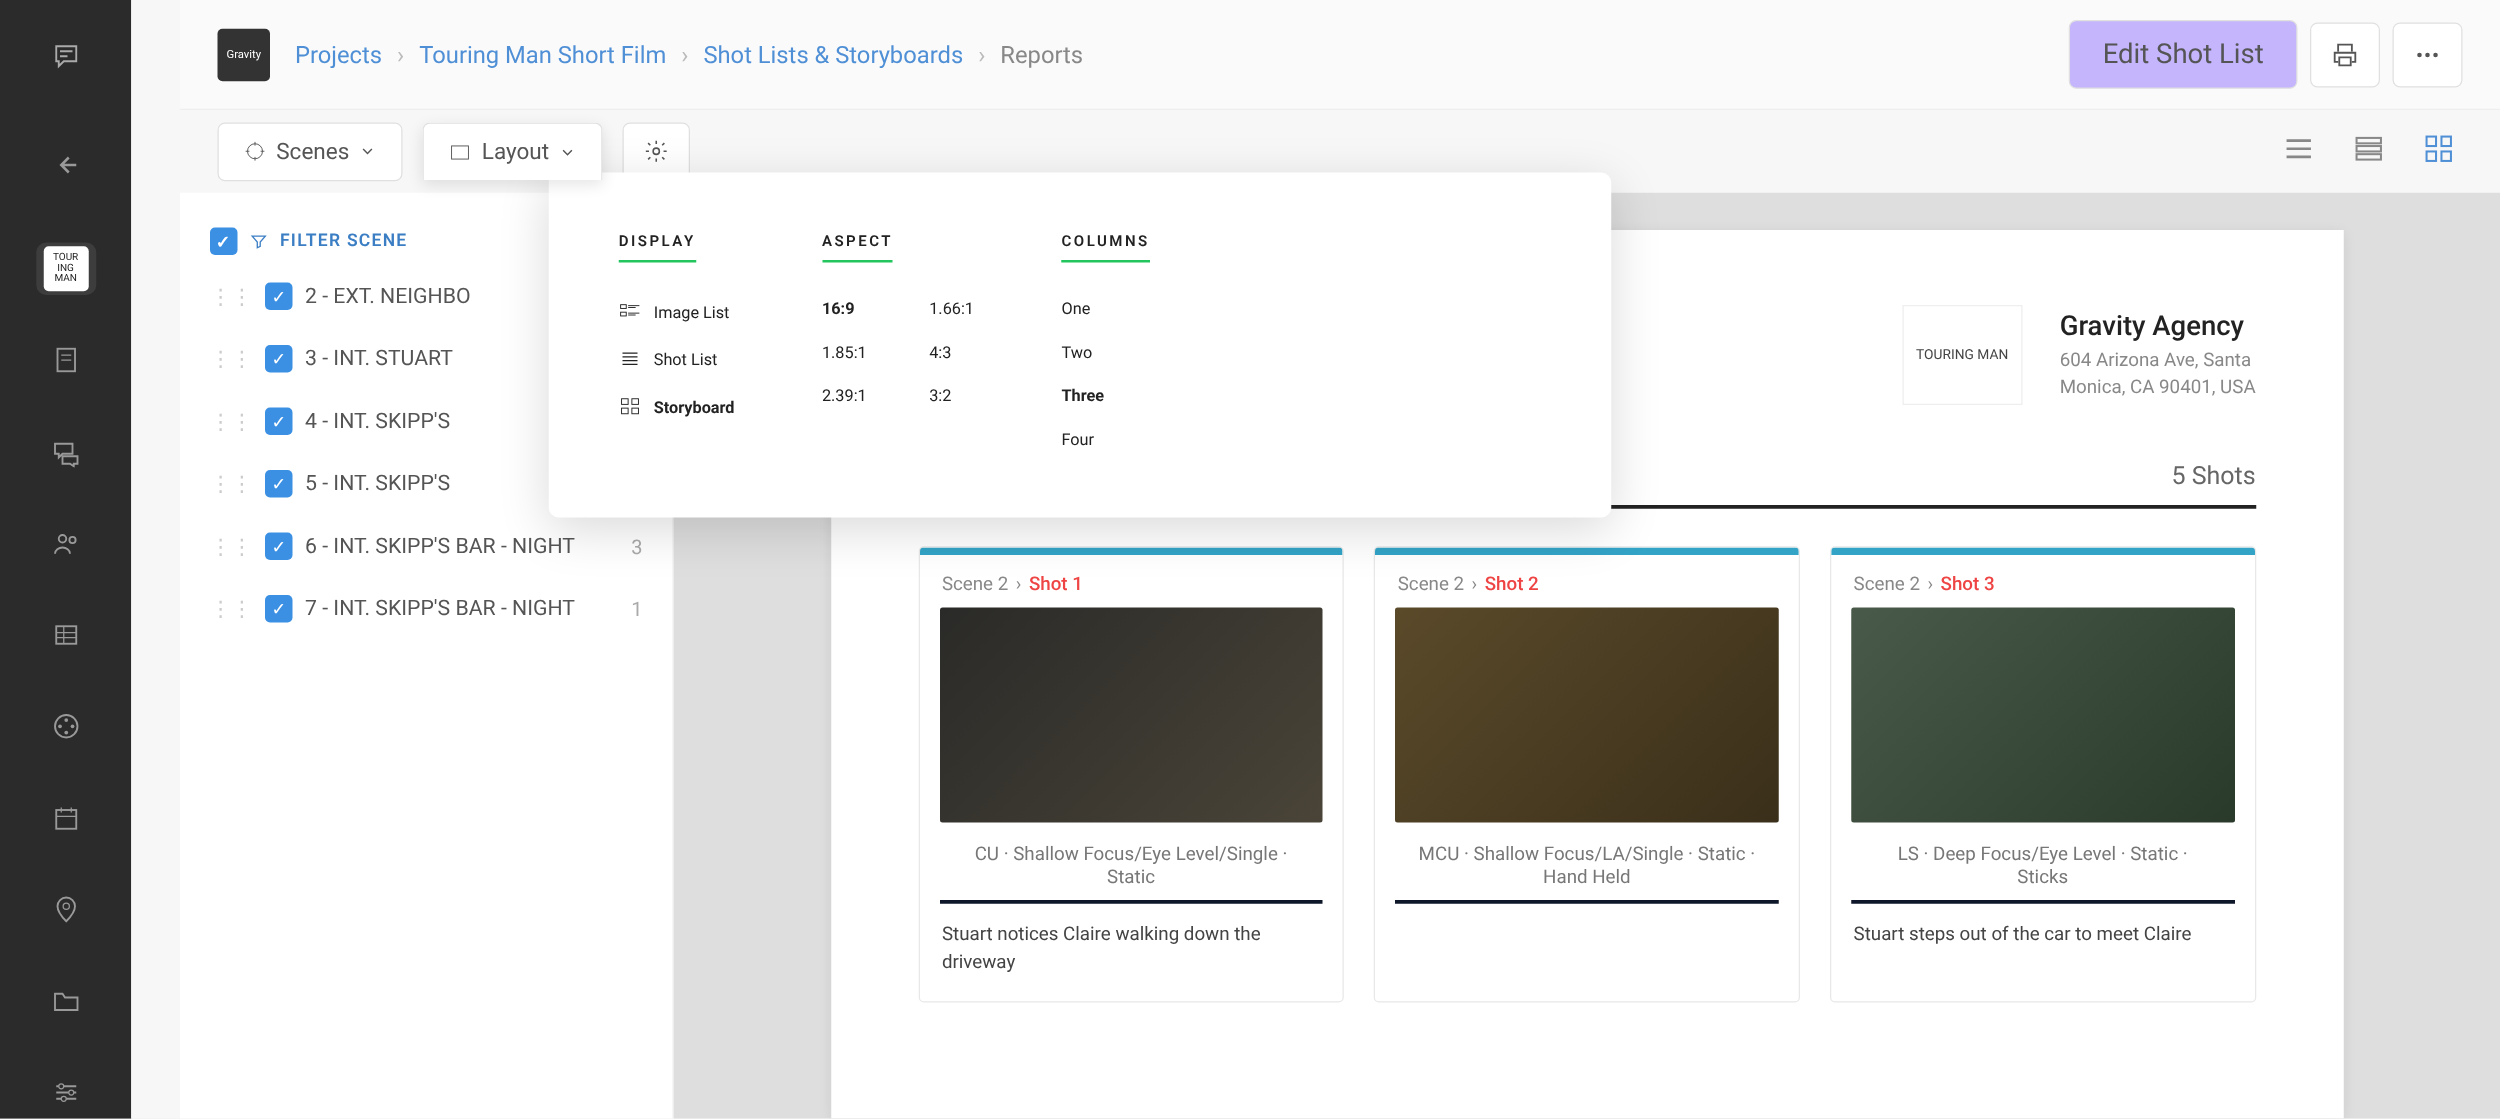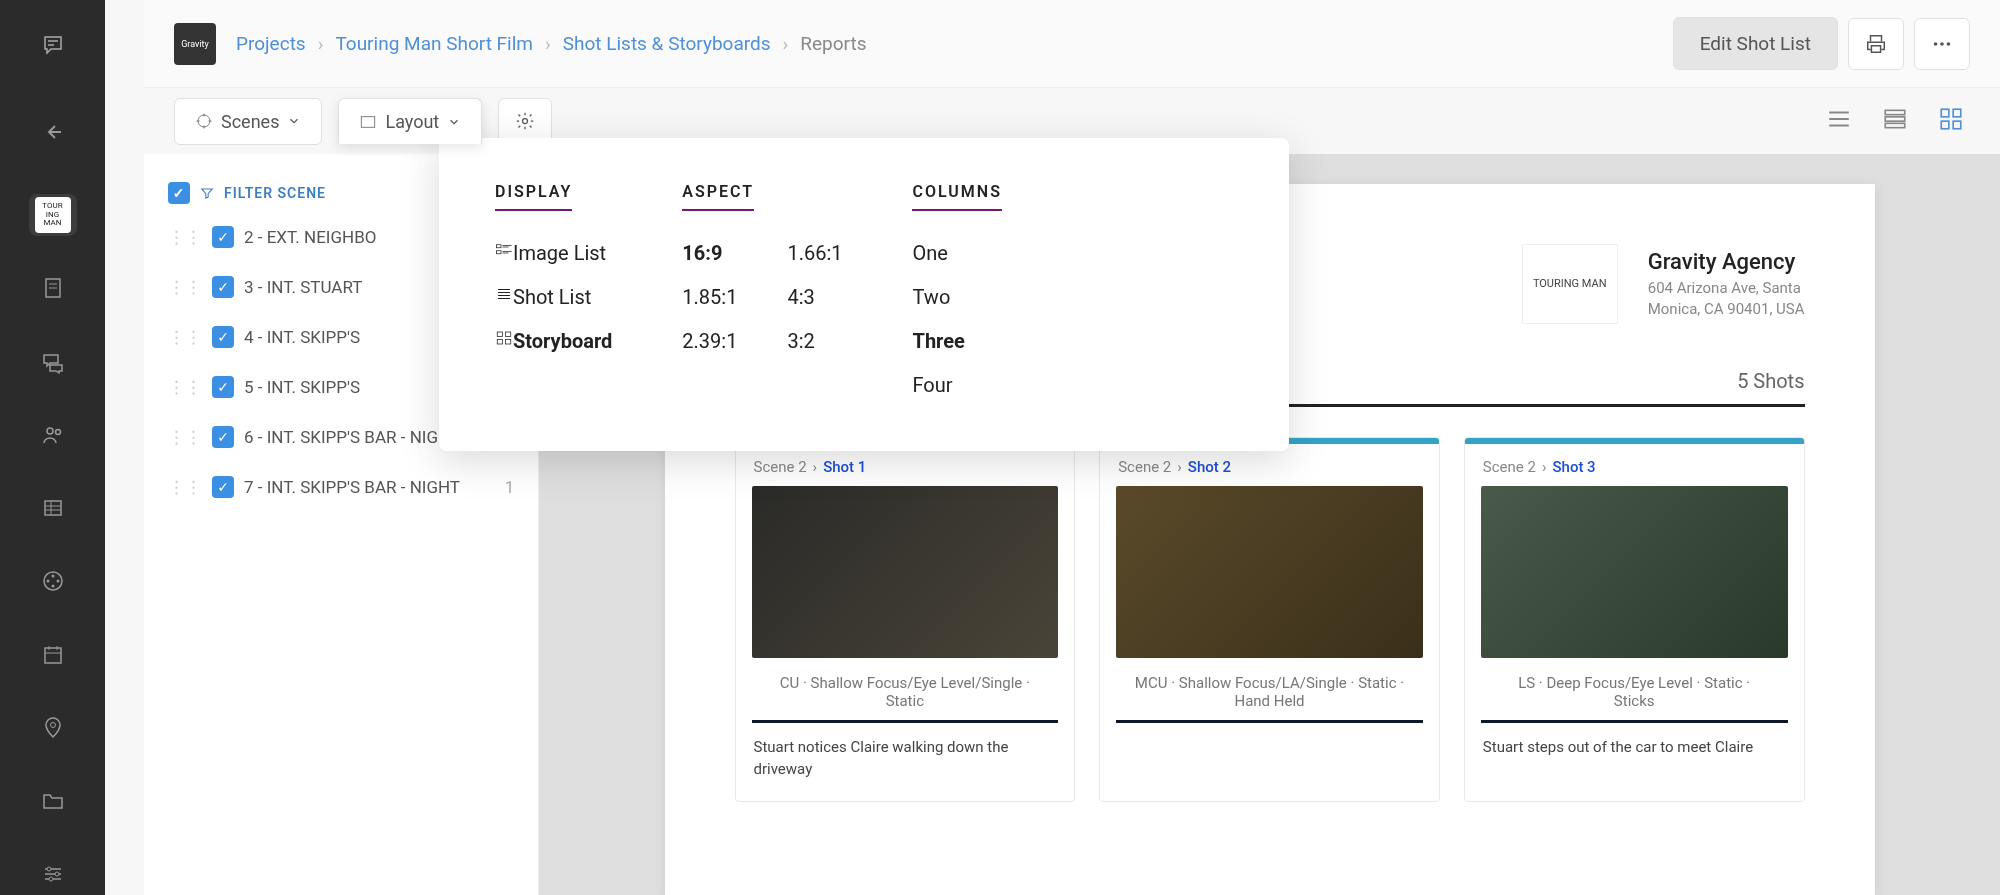--- a/index.html
+++ b/index.html
@@ -107,24 +107,24 @@
     .breadcrumbs .chev { color: #bbb; }
     .breadcrumbs .current { color: #888; }
     .header .right {
       margin-left: auto;
       display: flex;
       align-items: center;
       gap: 10px;
     }
     .btn-outline {
       border: 1px solid #e0e0e0;
-      background: #e5e5e5;
+      background: #c4b5fd;
       border-radius: 6px;
       padding: 14px 26px;
-      font-size: 19px;
+      font-size: 22px;
       color: #555;
       cursor: pointer;
     }
     .btn-icon {
       border: 1px solid #e0e0e0;
       background: #fff;
       border-radius: 6px;
       width: 56px;
       height: 52px;
       display: flex;
@@ -188,37 +188,38 @@
       width: 850px;
       background: #fff;
       border-radius: 0 8px 8px 8px;
       box-shadow: 0 10px 40px rgba(0,0,0,0.15);
       padding: 44px 56px;
       display: flex;
       gap: 70px;
       z-index: 20;
     }
     .pop-col h4 {
-      font-size: 16px;
+      font-size: 12px;
       letter-spacing: 2px;
       color: #222;
       font-weight: 600;
-      border-bottom: 2px solid #701a75;
+      border-bottom: 2px solid #22c55e;
       padding-bottom: 8px;
       margin-bottom: 20px;
       display: inline-block;
     }
     .pop-col ul { list-style: none; }
     .pop-col li {
       padding: 10px 0;
-      font-size: 20px;
+      font-size: 13px;
       color: #222;
       cursor: pointer;
       display: flex;
-      align-items: flex-start;
+      align-items: flex-end;
+      gap: 10px;
     }
     .pop-col li.selected { font-weight: 700; }
     .pop-col.display li svg { width: 18px; height: 18px; }
 
     
     .body {
       flex: 1;
       display: flex;
       overflow: hidden;
     }
@@ -343,21 +344,21 @@
       background: #33a3c6;
     }
     .card .crumb {
       padding: 14px 18px 10px;
       font-size: 15px;
       color: #888;
       display: flex;
       align-items: center;
       gap: 6px;
     }
-    .card .crumb .shot { color: #1d4ed8; font-weight: 500; }
+    .card .crumb .shot { color: #ef4444; font-weight: 500; }
     .card .frame {
       margin: 0 16px;
       height: 172px;
       background: #333 center/cover;
       border-radius: 2px;
     }
     .card .frame.f1 { background: linear-gradient(135deg,#2a2a28,#4a4438); }
     .card .frame.f2 { background: linear-gradient(135deg,#5a4a2a,#3a2f1a); }
     .card .frame.f3 { background: linear-gradient(135deg,#4a5a4a,#2a3a2a); }
     .card .meta {

